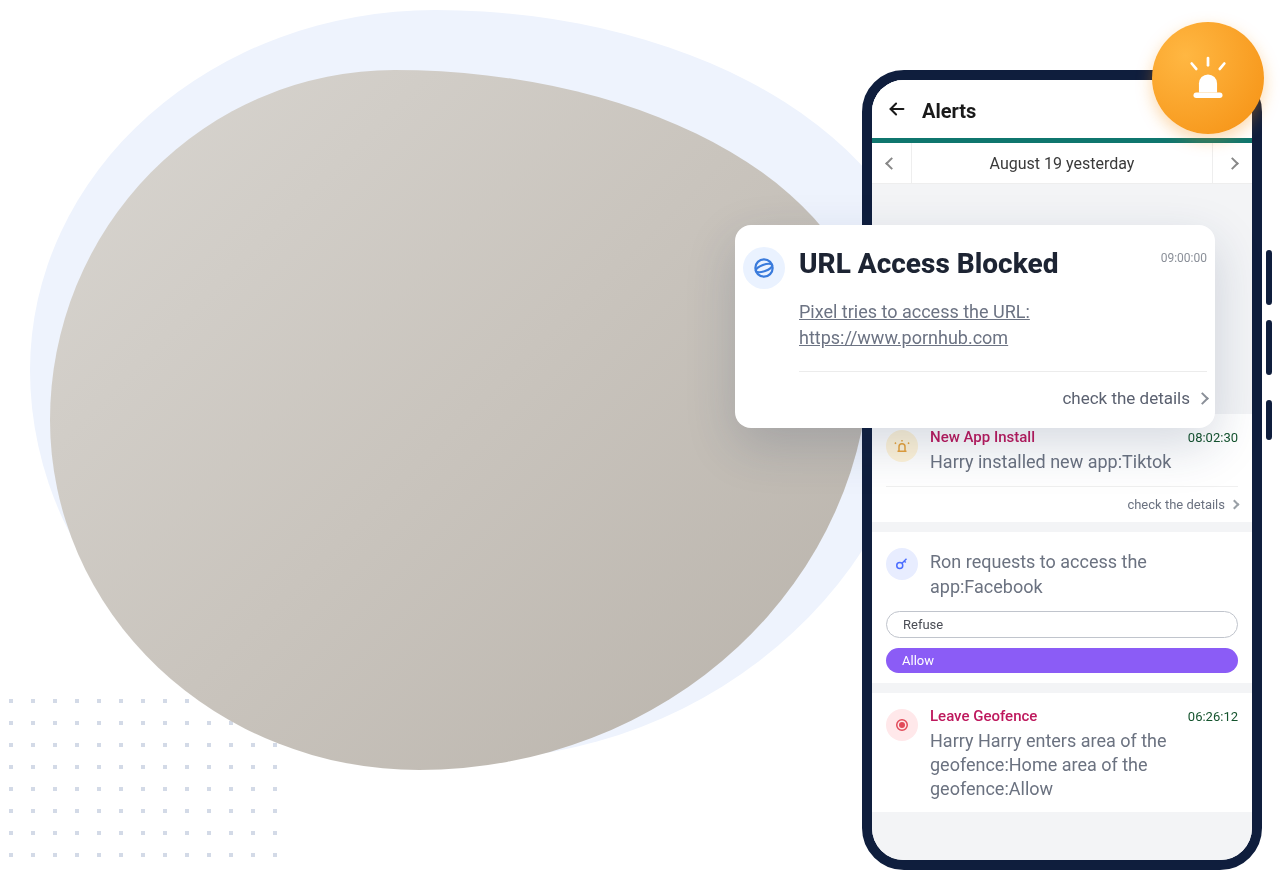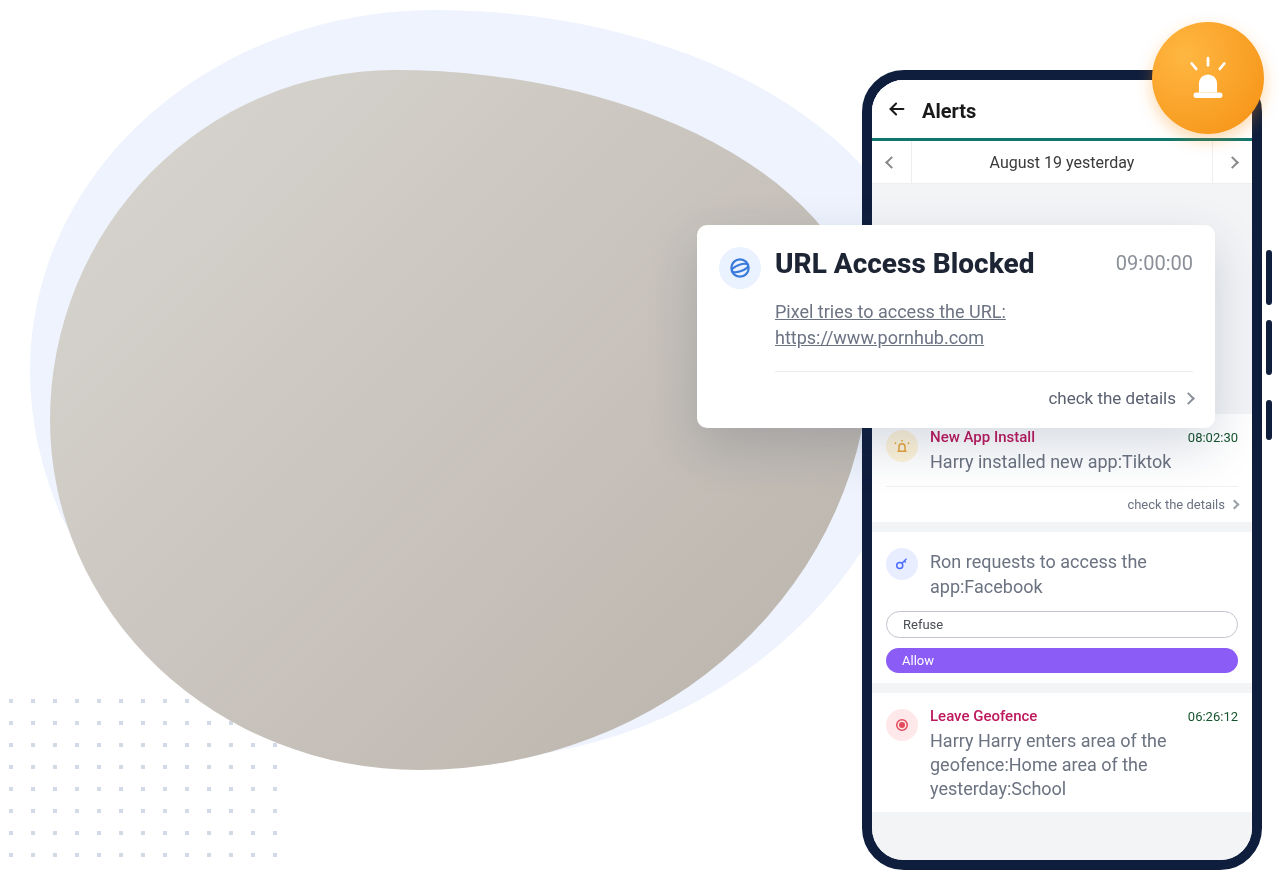--- a/index.html
+++ b/index.html
@@ -92,21 +92,21 @@
     gap: 14px;
   }
   .back-arrow svg { width: 22px; height: 22px; }
   .header-title { font-size: 20px; font-weight: 700; color: #1a1a1a; }
 
   
   .date-bar {
     display: flex;
     align-items: center;
     background: #ffffff;
-    border-top: 3px solid #0f766e;
+    border-top: 5px solid #0f766e;
     border-bottom: 1px solid #eee;
     height: 46px;
   }
   .date-arrow {
     width: 40px;
     display: flex;
     align-items: center;
     justify-content: center;
     border-right: 1px solid #eee;
     height: 100%;
@@ -161,37 +161,37 @@
     cursor: pointer;
   }
   .btn-refuse { border: 1px solid #c0c4cc; color: #4a4d55; background: #fff; }
   .btn-allow  { border: none; background: #8b5cf6; color: #fff; }
 
   
   .popout {
     position: absolute;
     top: 225px;
     right: 65px;
-    width: 518px;
-    background: #ffffff;
-    border-radius: 10px;
+    width: 480px;
+    background: #ffffff;
+    border-radius: 16px;
     box-shadow: 0 18px 50px rgba(30, 50, 90, 0.18);
-    padding: 22px 22px 20px;
+    padding: 22px 8px 20px;
     z-index: 5;
   }
   .popout-top { display: flex; align-items: flex-start; gap: 14px; }
   .popout-icon {
     width: 42px; height: 42px; border-radius: 50%;
     background: #eaf2ff;
     display: flex; align-items: center; justify-content: center;
     flex-shrink: 0;
   }
   .popout-title-row { display: flex; justify-content: space-between; align-items: flex-start; flex: 1; }
   .popout-title { font-size: 28px; font-weight: 800; color: #1d2433; }
-  .popout-time { font-size: 20px; color: #8a8f98; margin-top: 4px; white-space: nowrap; }
+  .popout-time { font-size: 12px; color: #8a8f98; margin-top: 4px; white-space: nowrap; }
   .popout-desc {
     margin-left: 56px;
     margin-top: 10px;
     font-size: 18px;
     color: #6c7383;
     line-height: 1.45;
     text-decoration: underline;
   }
   .popout-divider { margin-left: 56px; border-top: 1px solid #ececec; margin-top: 20px; }
   .popout-footer {
@@ -305,21 +305,21 @@
           <svg width="18" height="18" viewBox="0 0 24 24" fill="none" stroke="#e24a5a" stroke-width="2">
               <circle cx="12" cy="12" r="3" fill="#e24a5a"></circle>
               <circle cx="12" cy="12" r="7"></circle>
             </svg>
         </div>
         <div class="alert-body">
           <div class="alert-title-row">
             <span class="alert-title">Leave Geofence</span>
             <span class="alert-time">06:26:12</span>
           </div>
-          <div class="alert-desc">Harry Harry enters area of the geofence:Home area of the yesterday:School</div>
+          <div class="alert-desc">Harry Harry enters area of the geofence:Home area of the geofence:Allow</div>
         </div>
       </div>
     </div>
 
   </div>
 </div>
 
 <div class="popout">
   <div class="popout-top">
     <div class="popout-icon">

